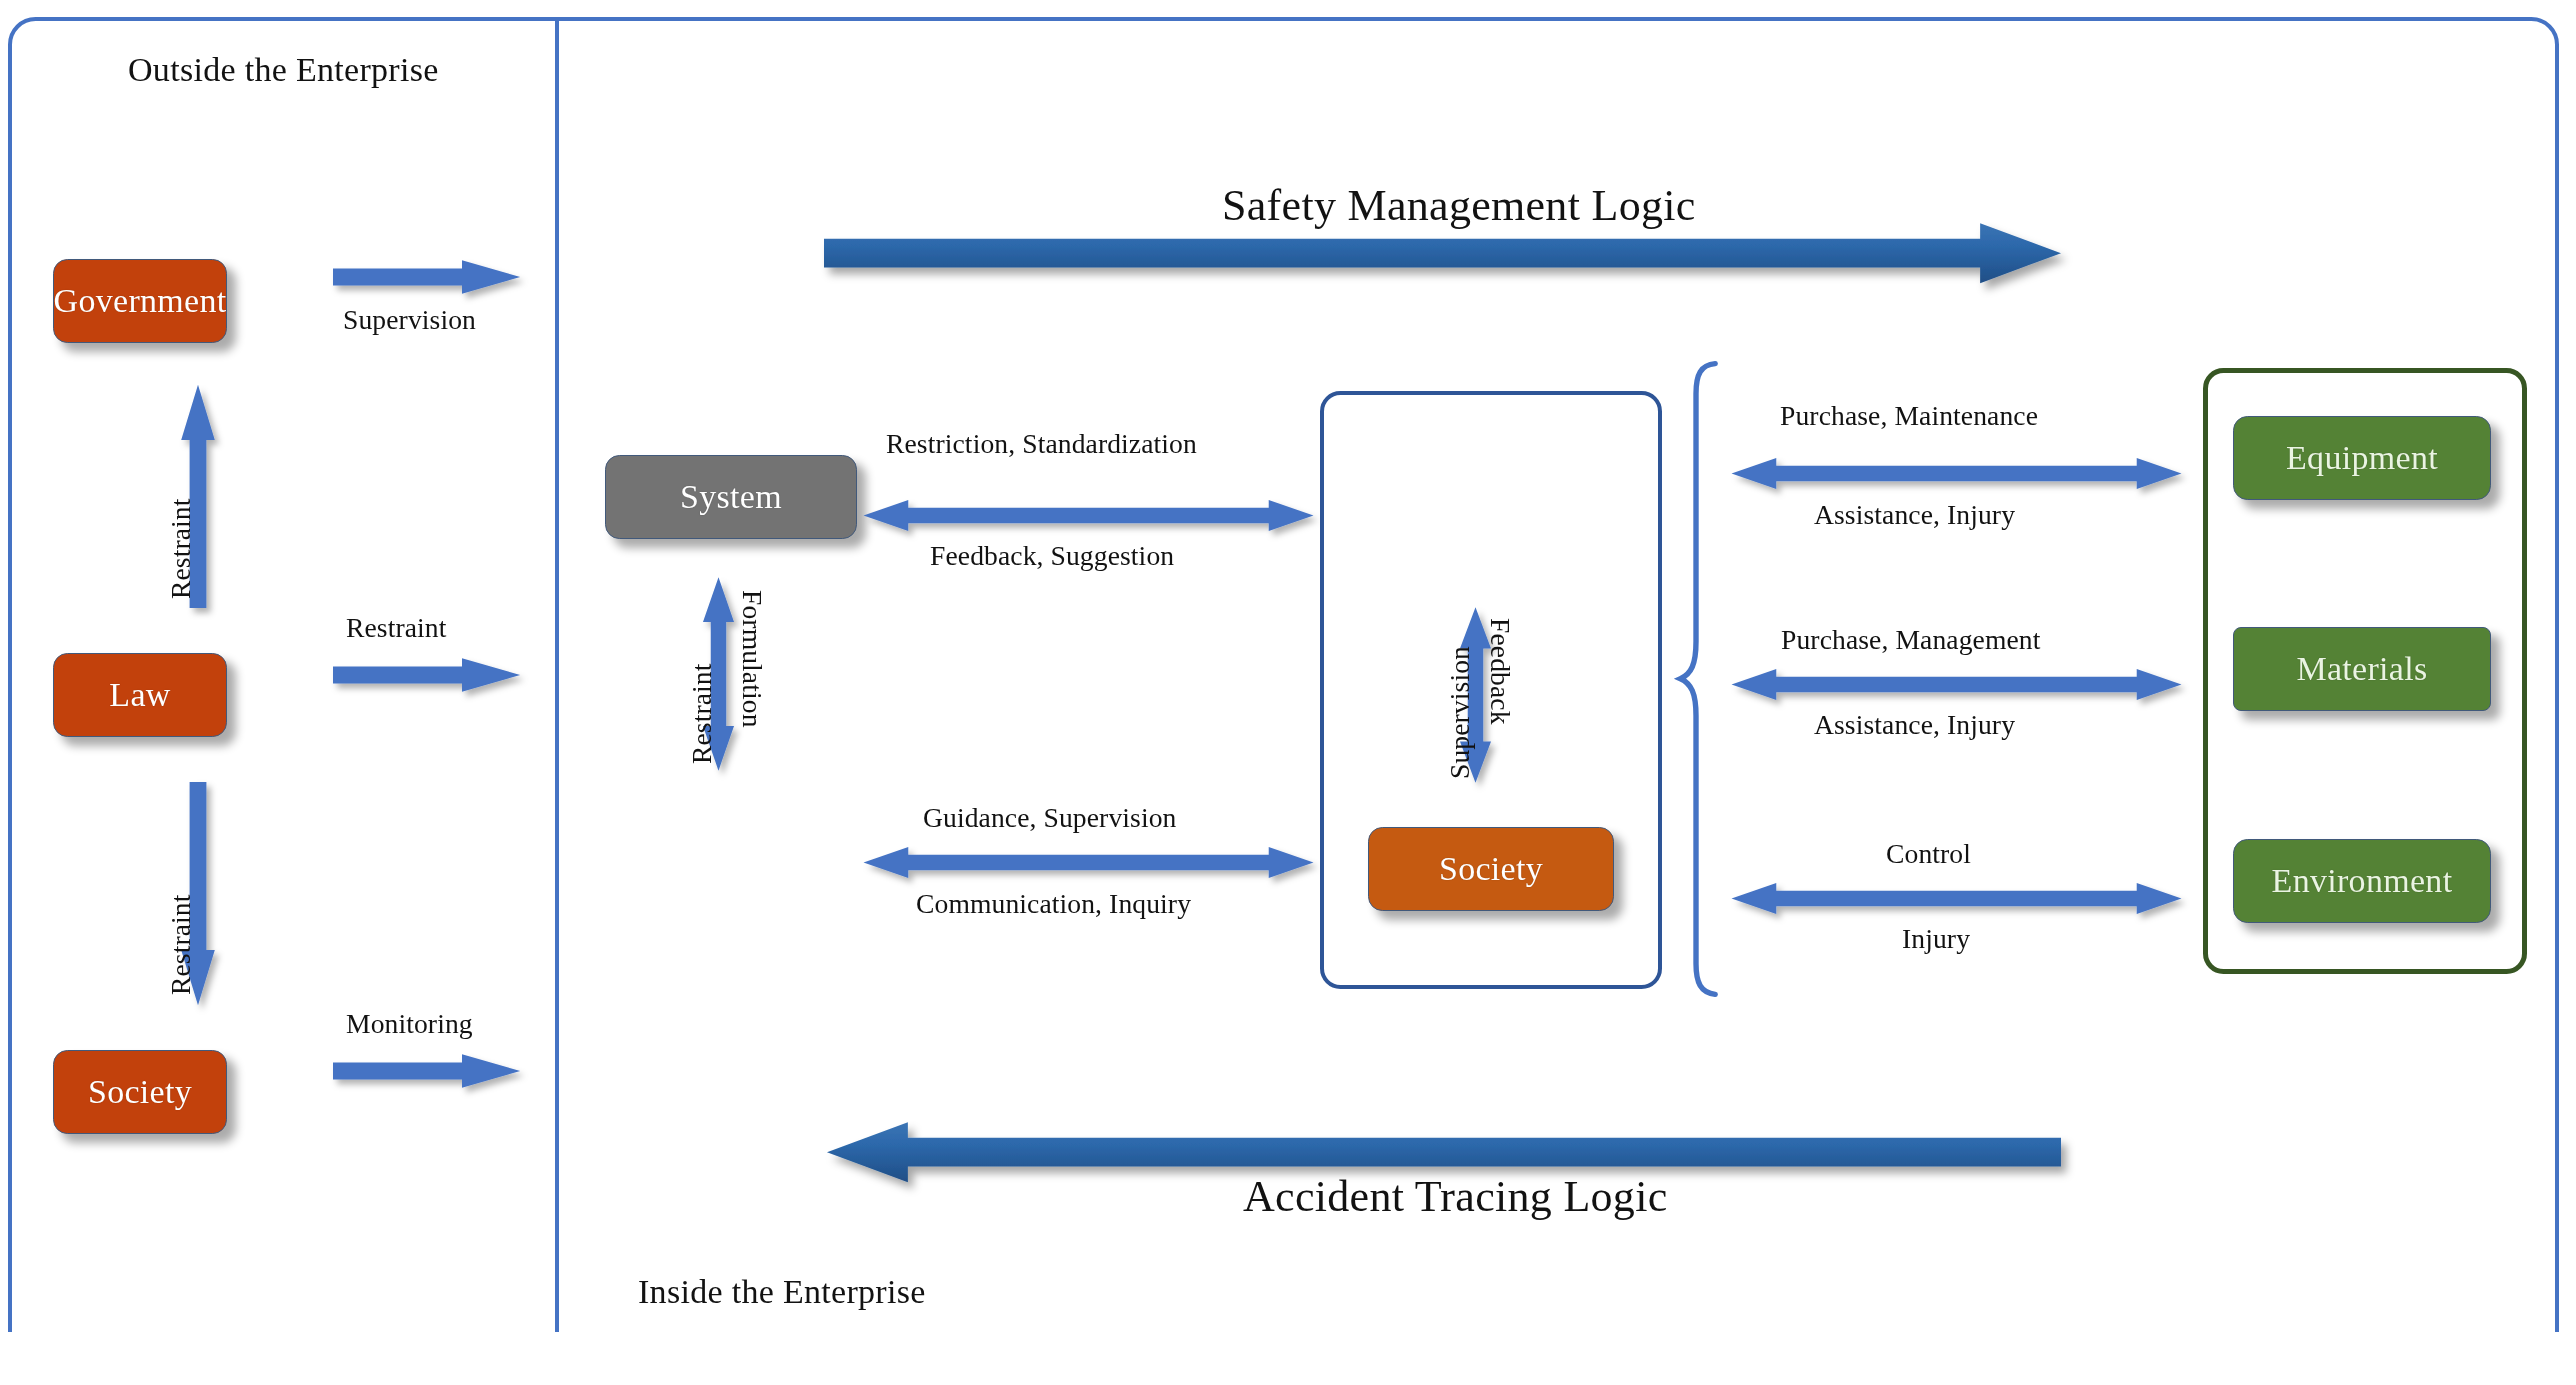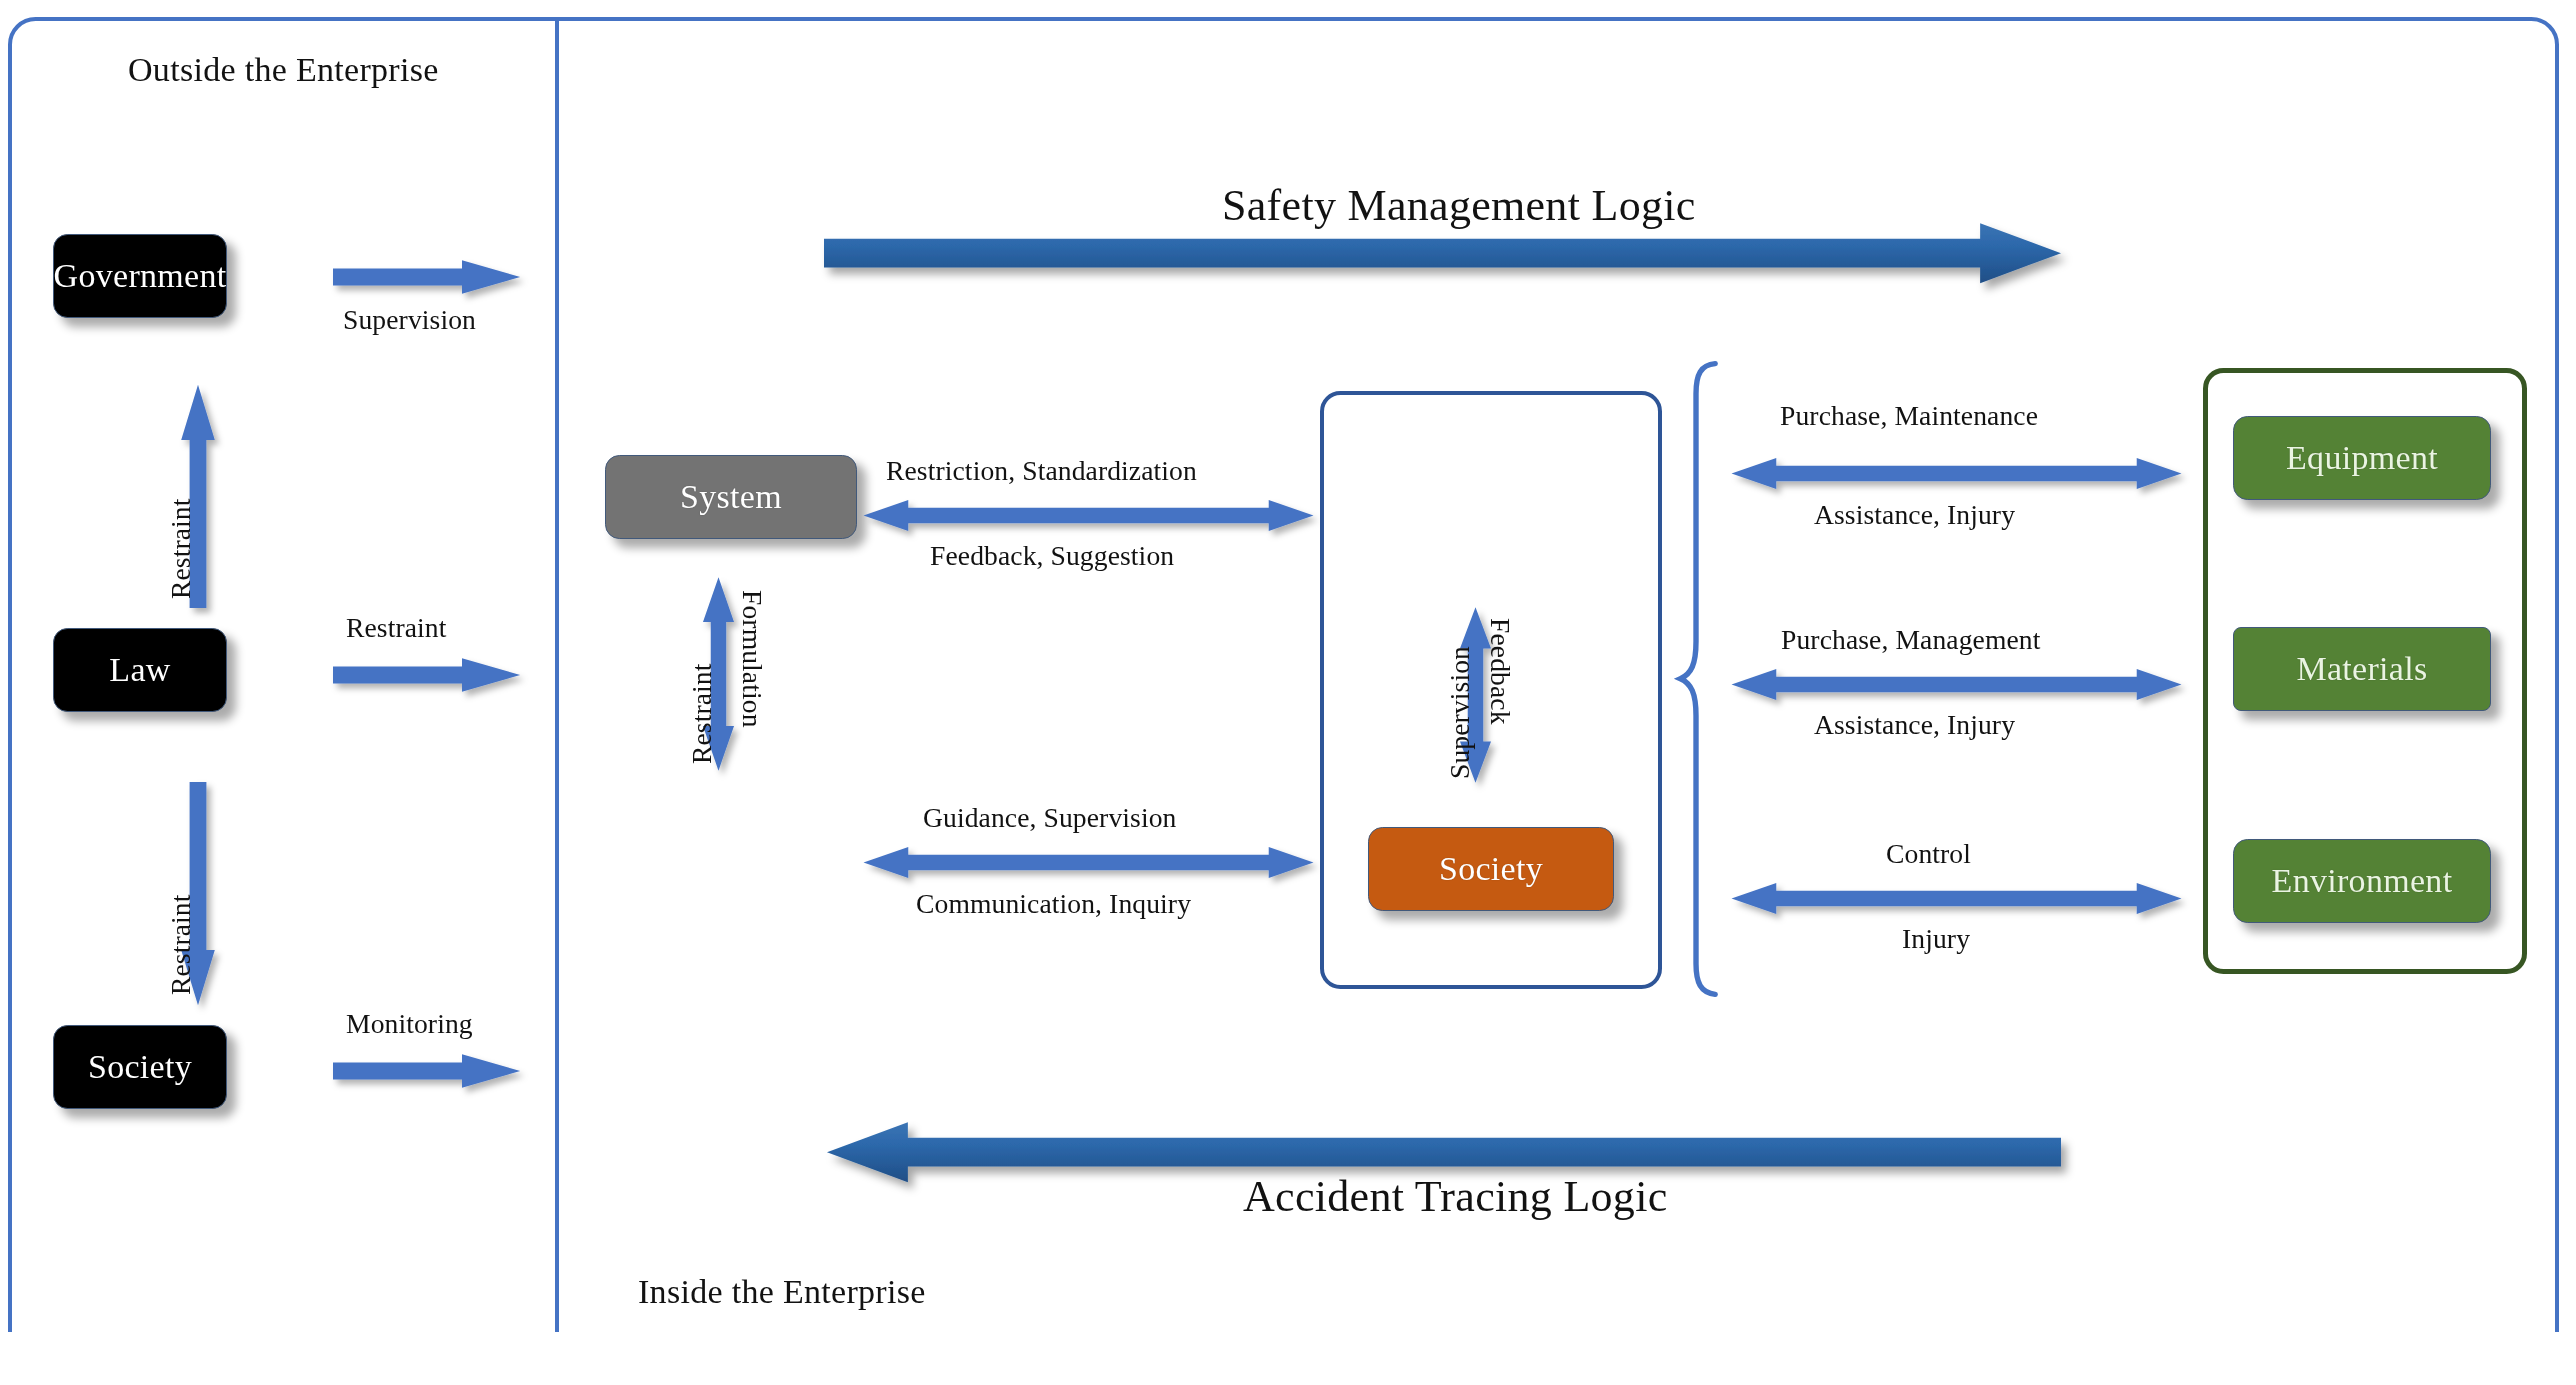--- a/index.html
+++ b/index.html
@@ -52,21 +52,21 @@
     border: 1.8px solid #41597B;
     display: flex;
     align-items: center;
     justify-content: center;
     color: #FFFFFF;
     font-size: 34px;
     letter-spacing: 0.3px;
     box-shadow: 8.4px 8.4px 9.6px rgba(0,0,0,0.33);
     text-shadow: 0 0 1.2px rgba(0,0,0,0.25);
   }
-  .node.gray   { background: #000000; }
+  .node.gray   { background: #c2410c; margin-top: 25px; }
   .node.blue   { background: #737373; }
   .node.orange { background: #C55A11; }
   .node.green  { background: #548235; color: #EAF4E2; }
 
   
   .group-box {
     position: absolute;
     box-sizing: border-box;
     border-radius: 20.4px;
     background: transparent;
@@ -220,21 +220,21 @@
     </svg>
   </div>
   <div class="edge-label vert-up" style="left:1444px; top:779px;">Supervision</div>
   <div class="edge-label vert-down" style="left:1516px; top:618px;">Feedback</div>
 
   <div class="arrow" style="left:861px; top:497px;">
     <svg width="455" height="37" viewBox="0 0 760 62">
       <path d="M3,31 L78,5 L78,18 L682,18 L682,5 L757,31 L682,57 L682,44 L78,44 L78,57 Z" fill="#4573C4" filter="url(#lightShadow)"></path>
     </svg>
   </div>
-  <div class="edge-label" style="left:886px; top:455px;font-family:Liberation Serif, serif;">Restriction, Standardization</div>
+  <div class="edge-label" style="left:886px; top:428px;font-family:Liberation Serif, serif;">Restriction, Standardization</div>
   <div class="edge-label" style="left:930px; top:540px;">Feedback, Suggestion</div>
 
   <div class="arrow" style="left:861px; top:844px;">
     <svg width="455" height="37" viewBox="0 0 760 62">
       <path d="M3,31 L78,5 L78,18 L682,18 L682,5 L757,31 L682,57 L682,44 L78,44 L78,57 Z" fill="#4573C4" filter="url(#lightShadow)"></path>
     </svg>
   </div>
   <div class="edge-label" style="left:923px; top:802px;">Guidance, Supervision</div>
   <div class="edge-label" style="left:916px; top:888px;">Communication, Inquiry</div>
 

